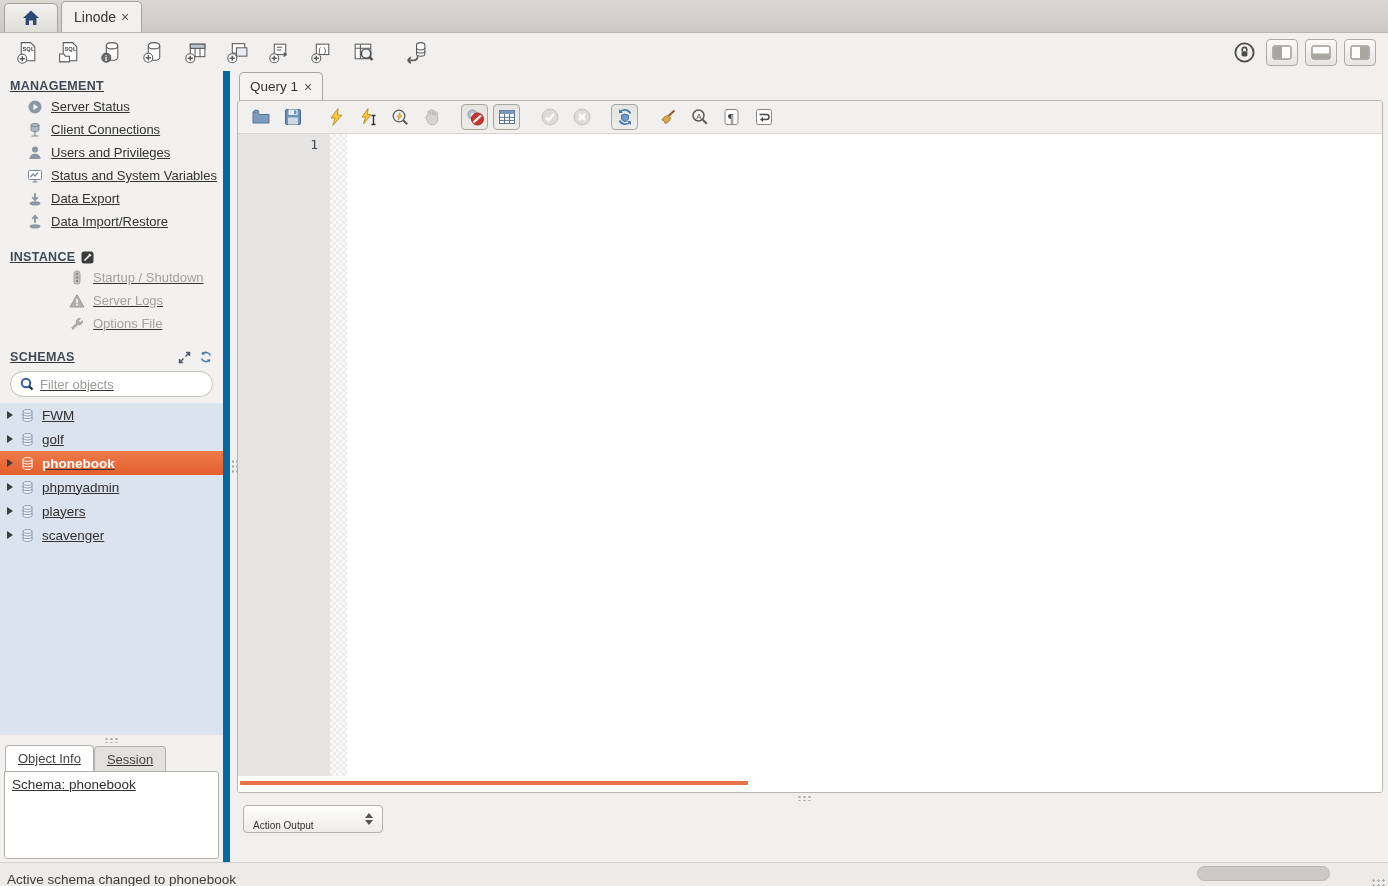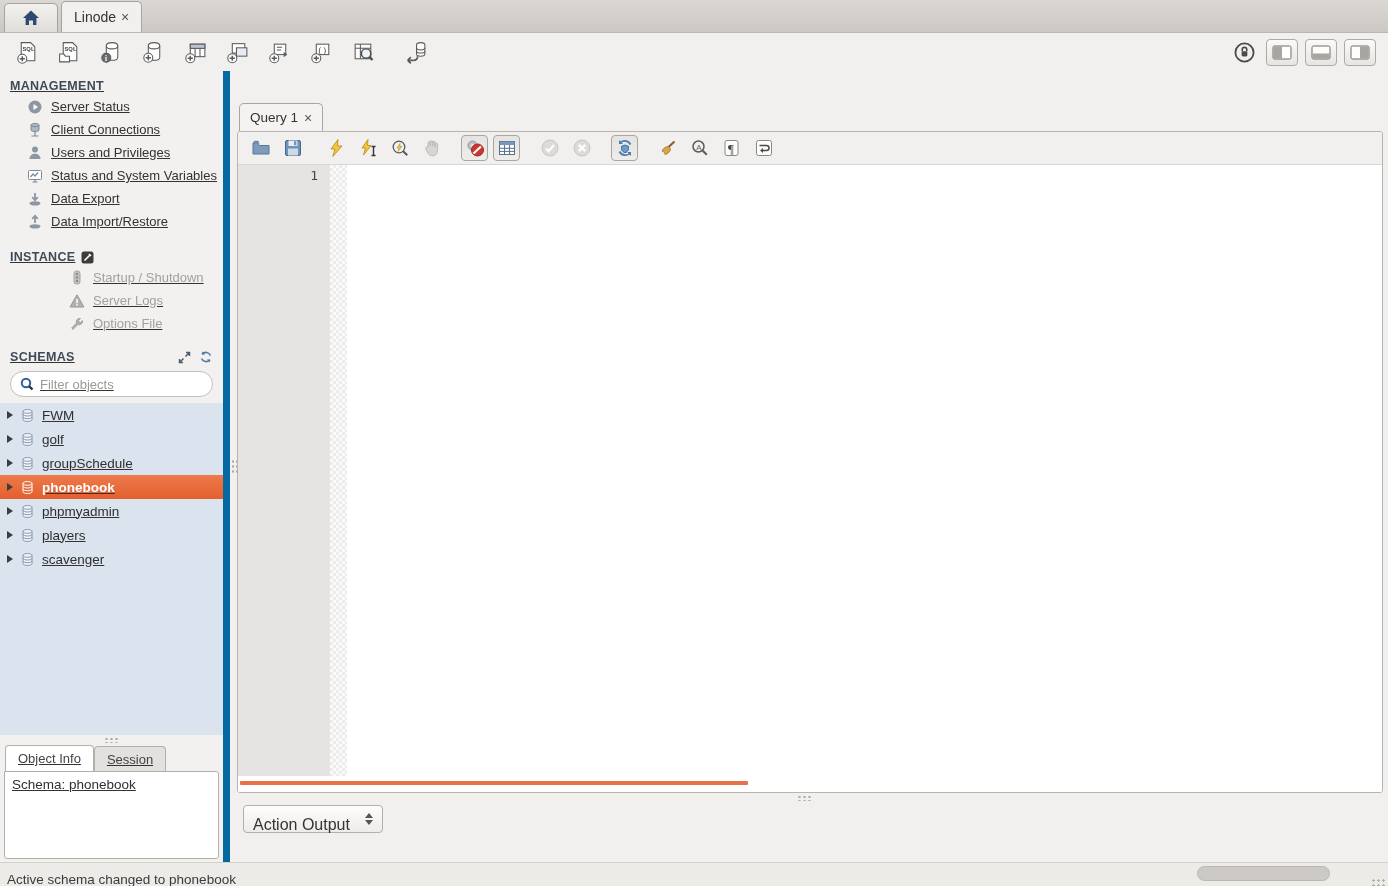--- a/index.html
+++ b/index.html
@@ -49,21 +49,21 @@
   .itab { padding:0 12px; height:25px; display:flex; align-items:center; font-size:13px; border:1px solid #b3b0ab; border-bottom:none; border-radius:4px 4px 0 0; background:#e3e1dd; color:#444; }
   .itab.active { background:#fff; height:26px; z-index:2; }
   .ibox { flex:1; margin:0 4px 3px; background:#fff; border:1px solid #b3b0ab; border-radius:0 3px 3px 3px; padding:5px 7px; font-size:13.5px; color:#2f2f2f; }
 
   
   .vsplit { width:7px; display:flex; align-items:center; justify-content:center; background:#f1f0ee; }
   .dots-v { width:6px; height:16px; background:radial-gradient(circle,#aeaba6 1px,transparent 1.3px); background-size:4px 5px; }
 
   
   .main { flex:1; display:flex; flex-direction:column; min-width:0; }
-  .qtabstrip { height:29px; display:flex; align-items:flex-end; padding-left:2px;margin-top:31px; }
+  .qtabstrip { height:29px; display:flex; align-items:flex-end; padding-left:2px; }
   .qtab { height:28px; padding:0 10px; display:flex; align-items:center; gap:6px; background:#f4f3f1; border:1px solid #a9a6a1; border-bottom:none; border-radius:5px 5px 0 0; font-size:13.5px; color:#333; }
   .frame { flex:1; margin-right:5px; border:1px solid #b8b5b0; border-radius:3px; background:#fff; display:flex; flex-direction:column; overflow:hidden; }
   .qtoolbar { height:33px; background:#f1f0ee; border-bottom:1px solid #d9d7d3; display:flex; align-items:center; padding:0 9px; gap:5px; border-radius:3px 3px 0 0; }
   .qbtn { width:27px; height:26px; display:flex; align-items:center; justify-content:center; border:1px solid transparent; border-radius:4px; }
   .qbtn svg { width:20px; height:20px; }
   .qbtn.pressed { border-color:#a9a6a1; background:linear-gradient(#e6e4e0,#efedea); }
   .qbtn.dis { opacity:.9; }
   .qgap { width:6px; }
   .editor { flex:1; position:relative; background:#fff; }
   .ecols { position:absolute; top:0; left:0; right:0; bottom:16px; display:flex; }
@@ -74,21 +74,21 @@
           background-size:6px 6px; background-position:0 0,3px 3px; }
   .codearea { flex:1; background:#fff; }
   .hline-editor { position:absolute; left:2px; bottom:7px; width:508px; height:4px; background:#e8714a; border-radius:1px; }
 
   .hsplit { height:9px; display:flex; align-items:center; padding-left:560px; }
 
   
   .outpanel { height:60px; display:flex; flex-direction:column; }
   .combo-row { height:34px; display:flex; align-items:center; padding-left:6px; }
   .combo { width:140px; height:28px; border:1px solid #b3b0ab; border-radius:4px; background:linear-gradient(#fdfdfc,#eeece9); display:flex; align-items:center; padding:0 9px; gap:8px; }
-  .combo .clabel { flex:1; font-size:16px; color:#333;margin-top:12px; }
+  .combo .clabel { flex:1; font-size:10px; color:#333;margin-top:12px; }
   .stepper { display:flex; flex-direction:column; gap:2px; }
   .st-up { width:0; height:0; border-left:4px solid transparent; border-right:4px solid transparent; border-bottom:5px solid #555; }
   .st-dn { width:0; height:0; border-left:4px solid transparent; border-right:4px solid transparent; border-top:5px solid #555; }
   .ohead { height:26px; position:relative; border-top:1px solid #dedcd8; }
   .ohead-cells { height:22px; display:flex; background:#f4f3f1; }
   .ocell { border-right:1px solid #dcdad6; display:flex; align-items:center; padding-left:13px; font-size:13px; color:#4a4a4a; white-space:nowrap; overflow:hidden; }
   .oc0 { width:31px; padding-left:0; } .oc1 { width:43px; padding-left:0; }
   .oc2 { width:95px; } .oc3 { width:457px; } .oc4 { width:403px; } .oc5 { flex:1; border-right:none; }
   .ohead-underline { position:absolute; left:0; top:22px; width:1093px; height:4px; background:#e8714a; }
   .ohead-rbar { position:absolute; right:0; top:0; width:4px; height:22px; background:#e8714a; }
@@ -369,28 +369,20 @@
           <span class="sname">FWM</span>
         </div>
         <div class="srow">
           <span class="tri"></span>
           <svg viewBox="0 0 15 15">
               <path d="M3 3.4c0-1.1 2-1.9 4.5-1.9s4.5.8 4.5 1.9v8.2c0 1.1-2 1.9-4.5 1.9S3 12.7 3 11.6z" fill="#eef2f8" stroke="currentColor"></path>
               <path d="M3 3.4c0 1.1 2 1.9 4.5 1.9s4.5-.8 4.5-1.9M3 6.1c0 1.1 2 1.9 4.5 1.9s4.5-.8 4.5-1.9M3 8.8c0 1.1 2 1.9 4.5 1.9s4.5-.8 4.5-1.9" fill="none" stroke="currentColor"></path>
             </svg>
           <span class="sname">golf</span>
         </div>
-        <div class="srow">
-          <span class="tri"></span>
-          <svg viewBox="0 0 15 15">
-              <path d="M3 3.4c0-1.1 2-1.9 4.5-1.9s4.5.8 4.5 1.9v8.2c0 1.1-2 1.9-4.5 1.9S3 12.7 3 11.6z" fill="#eef2f8" stroke="currentColor"></path>
-              <path d="M3 3.4c0 1.1 2 1.9 4.5 1.9s4.5-.8 4.5-1.9M3 6.1c0 1.1 2 1.9 4.5 1.9s4.5-.8 4.5-1.9M3 8.8c0 1.1 2 1.9 4.5 1.9s4.5-.8 4.5-1.9" fill="none" stroke="currentColor"></path>
-            </svg>
-          <span class="sname">groupSchedule</span>
-        </div>
         <div class="srow sel">
           <span class="tri"></span>
           <svg viewBox="0 0 15 15">
               <path d="M3 3.4c0-1.1 2-1.9 4.5-1.9s4.5.8 4.5 1.9v8.2c0 1.1-2 1.9-4.5 1.9S3 12.7 3 11.6z" fill="none" stroke="currentColor"></path>
               <path d="M3 3.4c0 1.1 2 1.9 4.5 1.9s4.5-.8 4.5-1.9M3 6.1c0 1.1 2 1.9 4.5 1.9s4.5-.8 4.5-1.9M3 8.8c0 1.1 2 1.9 4.5 1.9s4.5-.8 4.5-1.9" fill="none" stroke="currentColor"></path>
             </svg>
           <span class="sname">phonebook</span>
         </div>
         <div class="srow">
           <span class="tri"></span>

